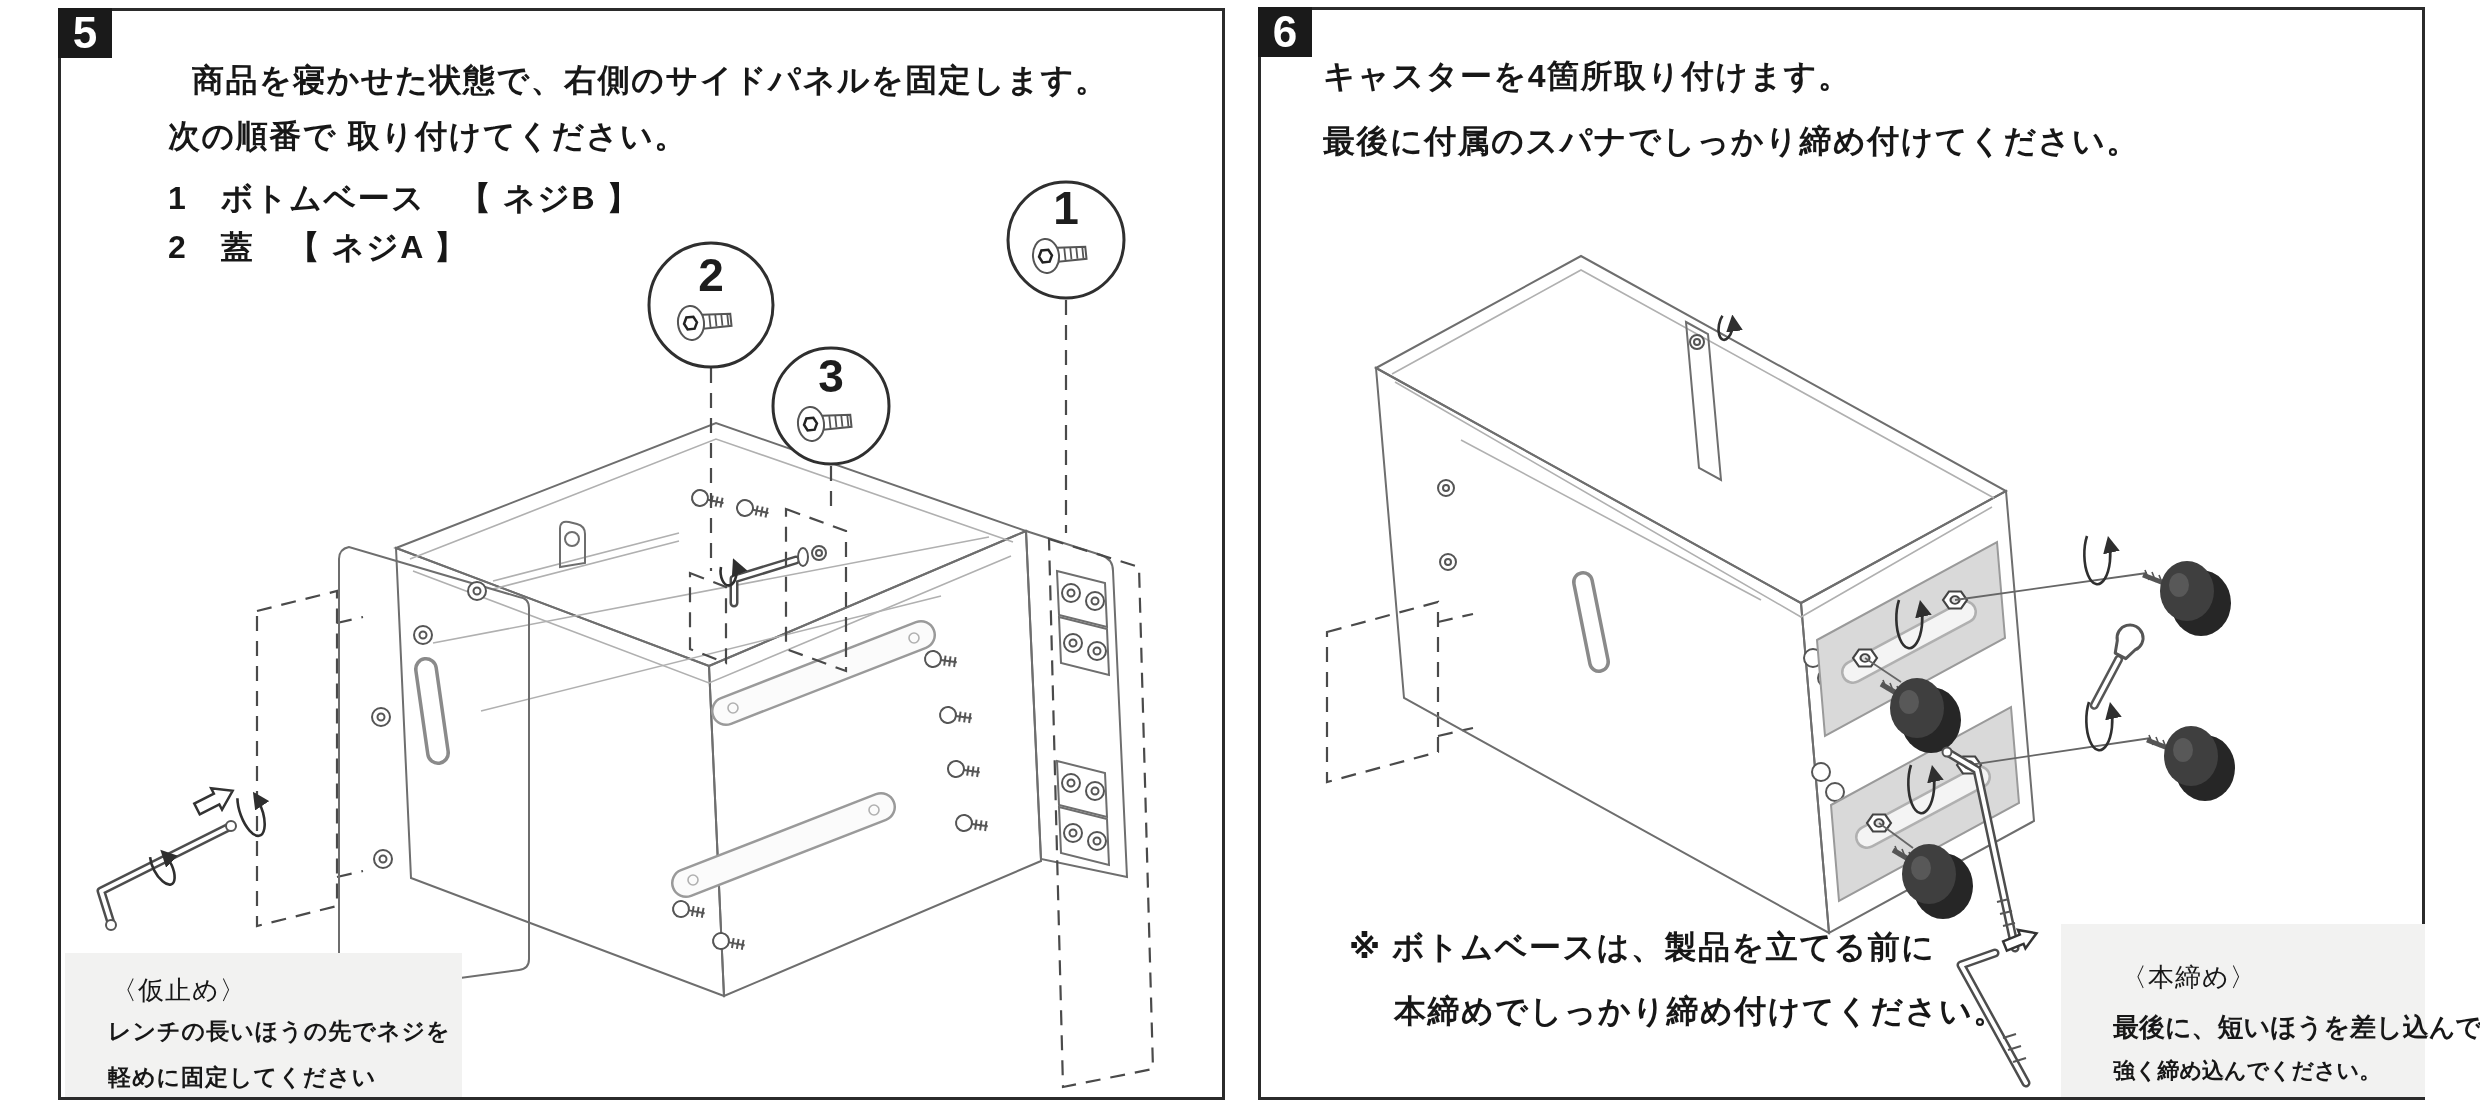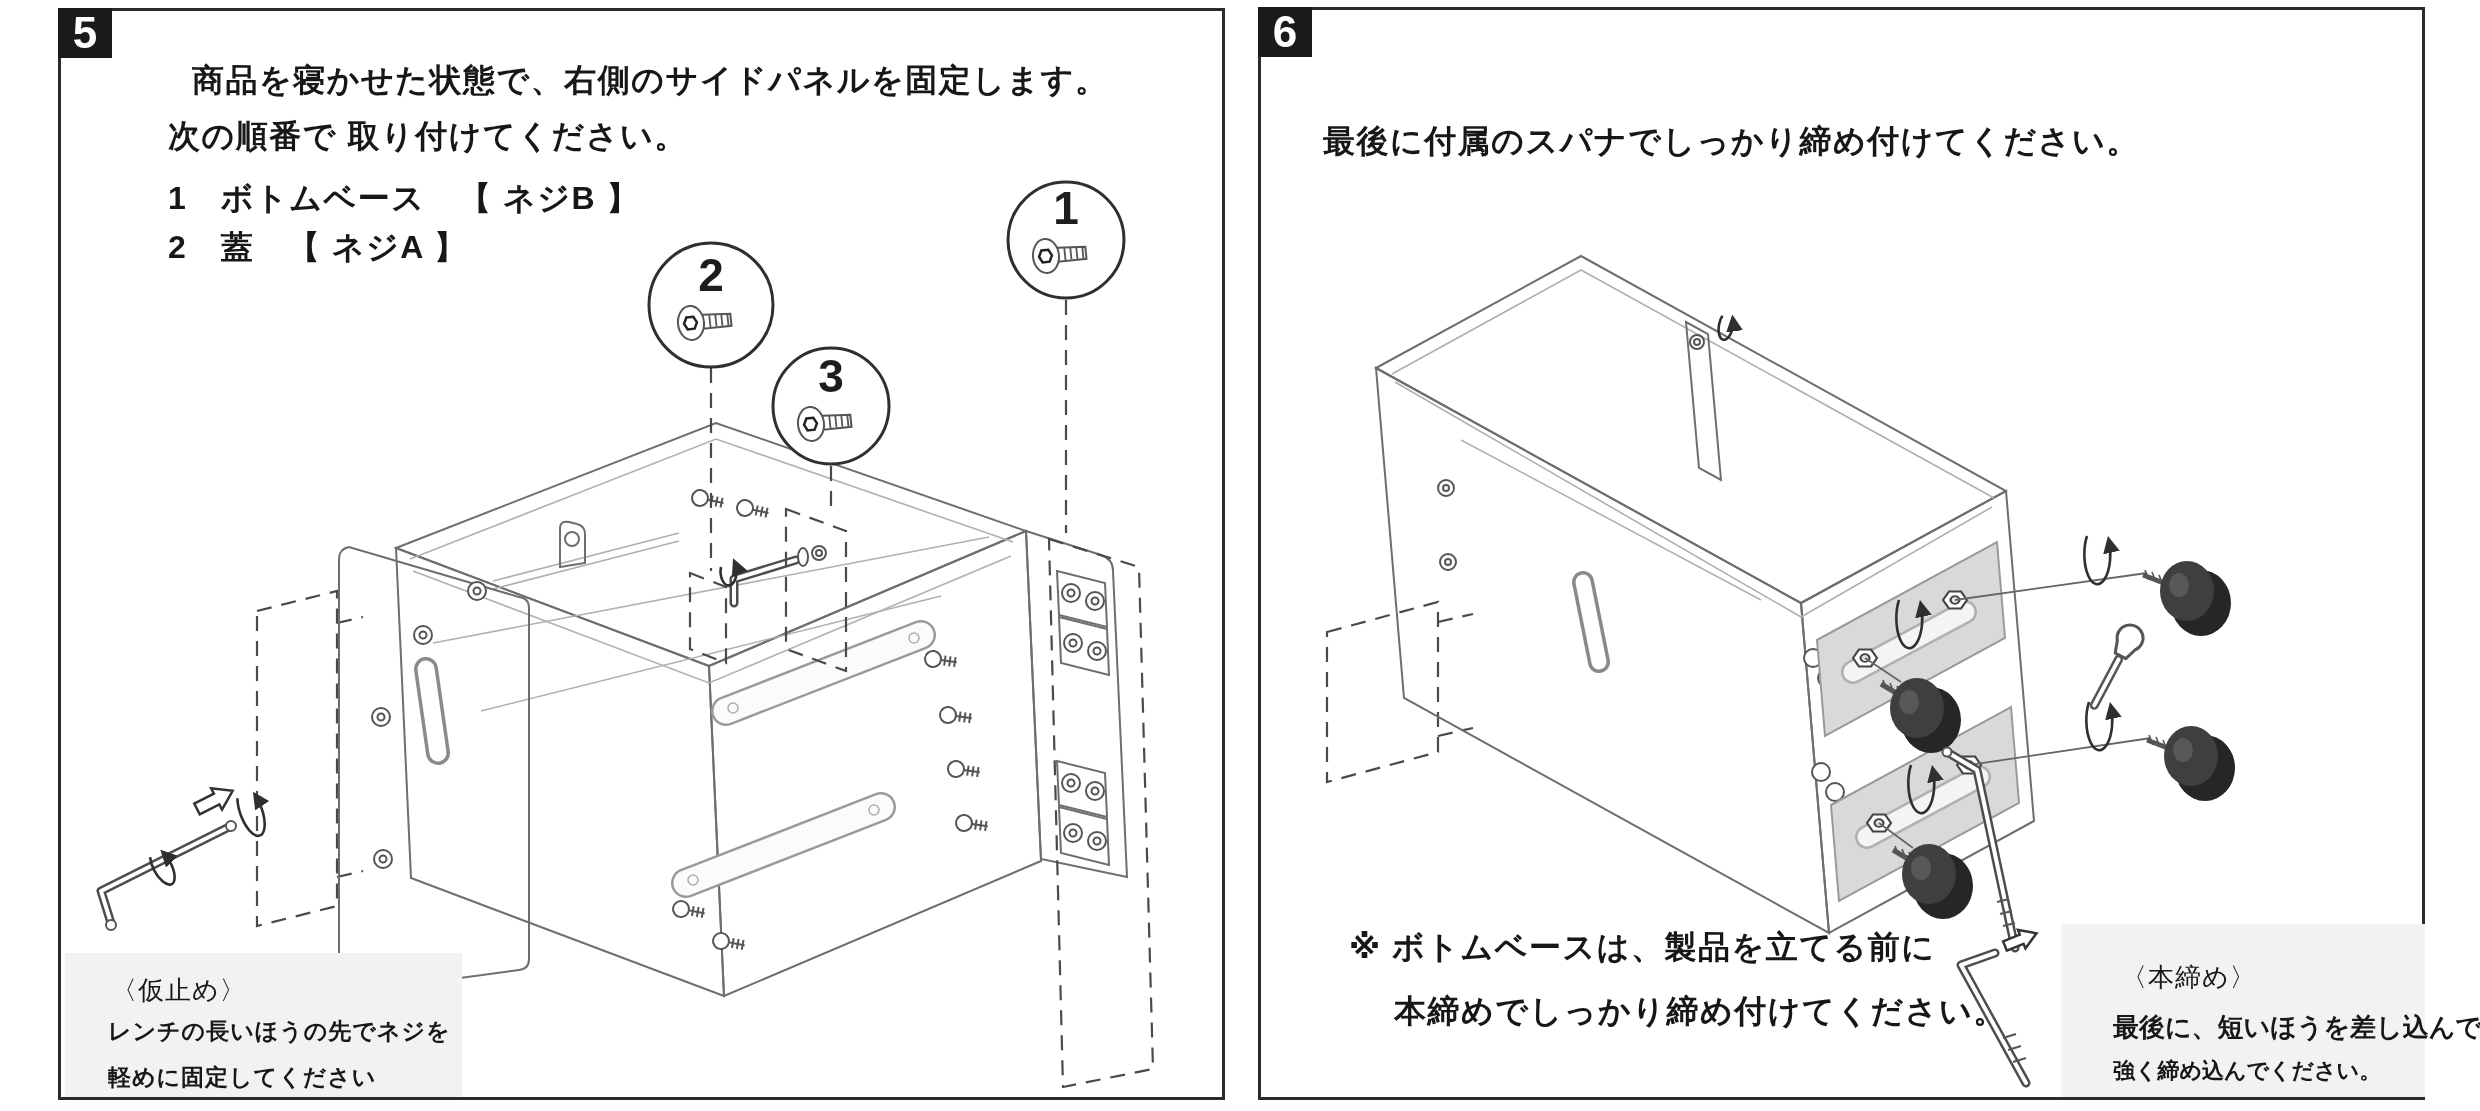--- a/index.html
+++ b/index.html
@@ -219,20 +219,21 @@
 
     <div class="note-box" style="left:4px;top:942px;width:397px;height:144px;"></div>
     <div class="note-title" style="left:50px;top:962px;">〈仮止め〉</div>
     <div class="note-line" style="left:47px;top:1005px;">レンチの長いほうの先でネジを</div>
     <div class="note-line" style="left:47px;top:1051px;">軽めに固定してください</div>
   </section>
 
   <section class="panel" id="p6">
     <div class="badge">6</div>
 
+    <div class="line" style="left:62px;top:45px;">キャスターを4箇所取り付けます。</div>
     <div class="line" style="left:62px;top:110px;">最後に付属のスパナでしっかり締め付けてください。</div>
 
     <svg class="drawing" viewBox="0 0 1161 1087">
       <defs>
         <marker id="ahR" viewBox="0 0 10 10" refX="7" refY="5" markerWidth="6.5" markerHeight="6.5" orient="auto-start-reverse">
           <path d="M0,0 L10,5 L0,10 z" fill="#2f2f2f"></path>
         </marker>
       </defs>
 
       <g>

